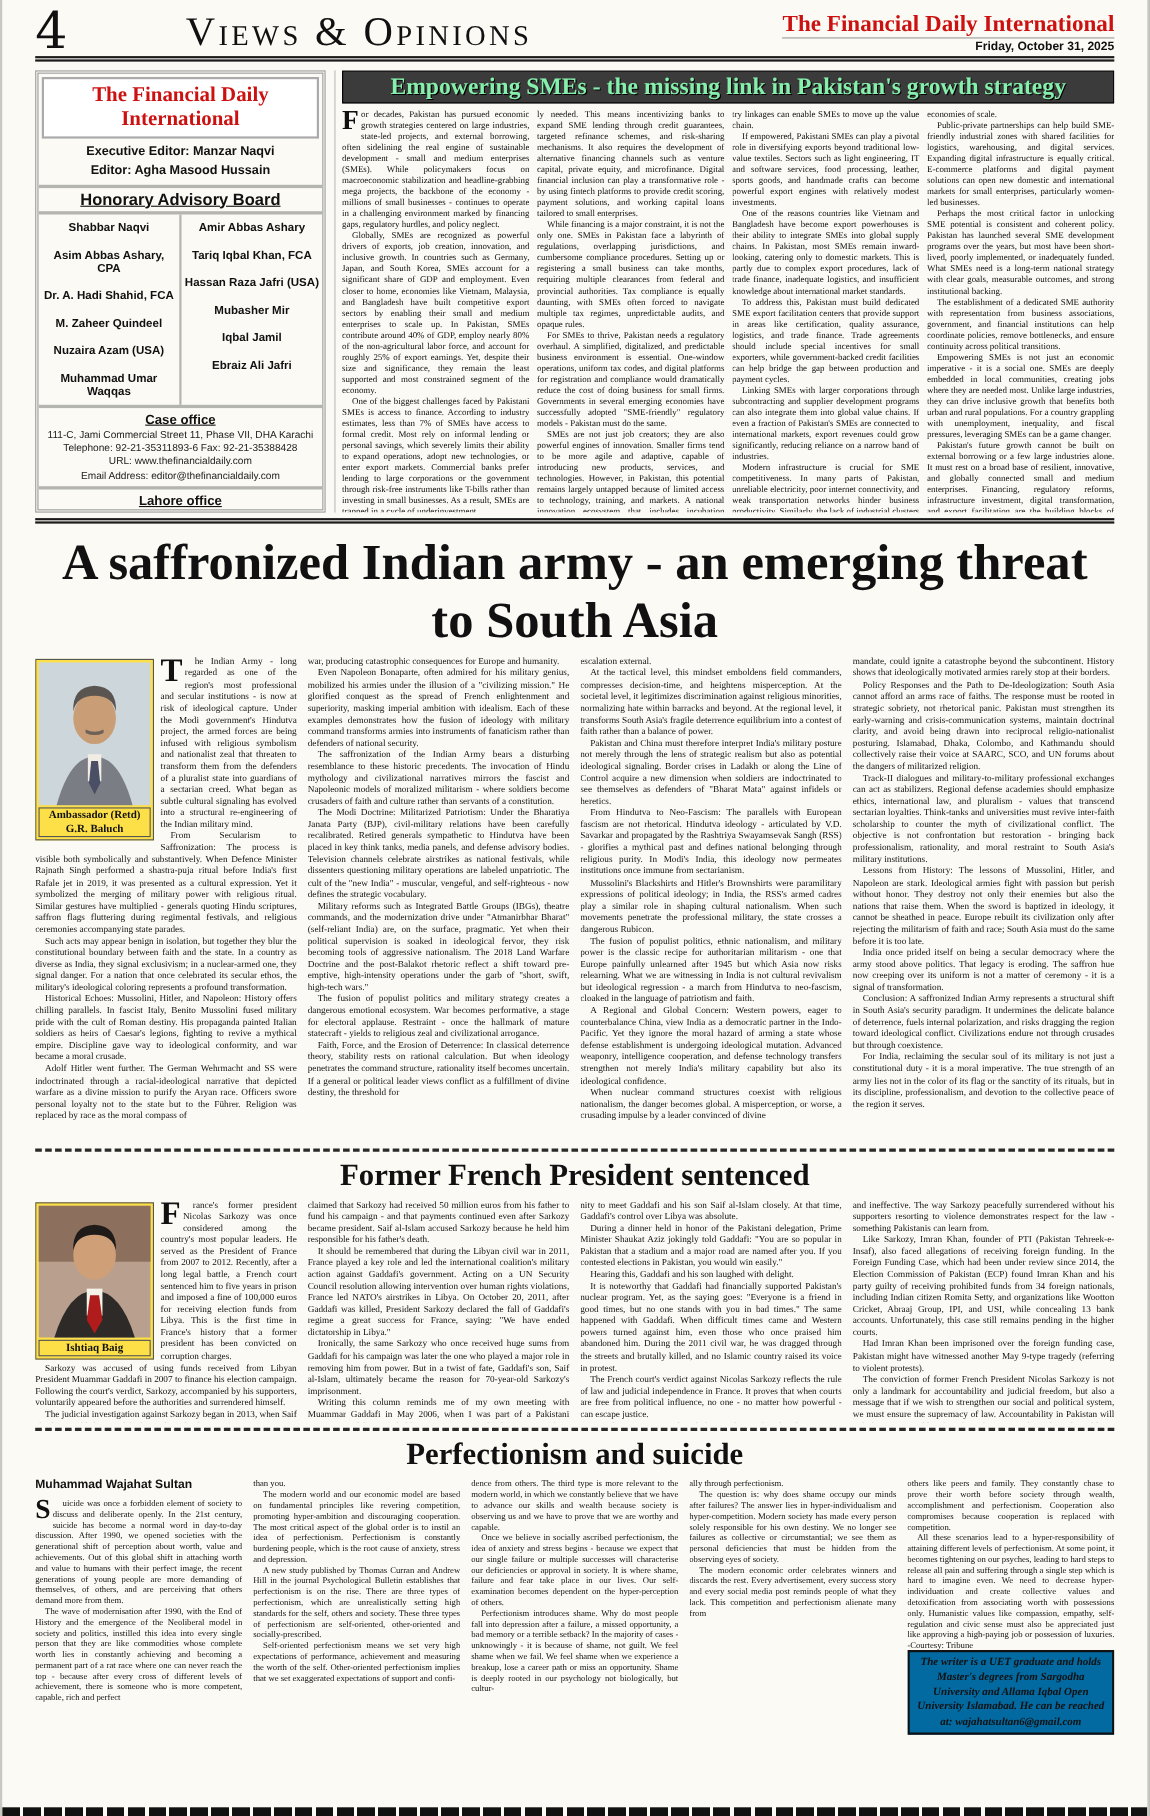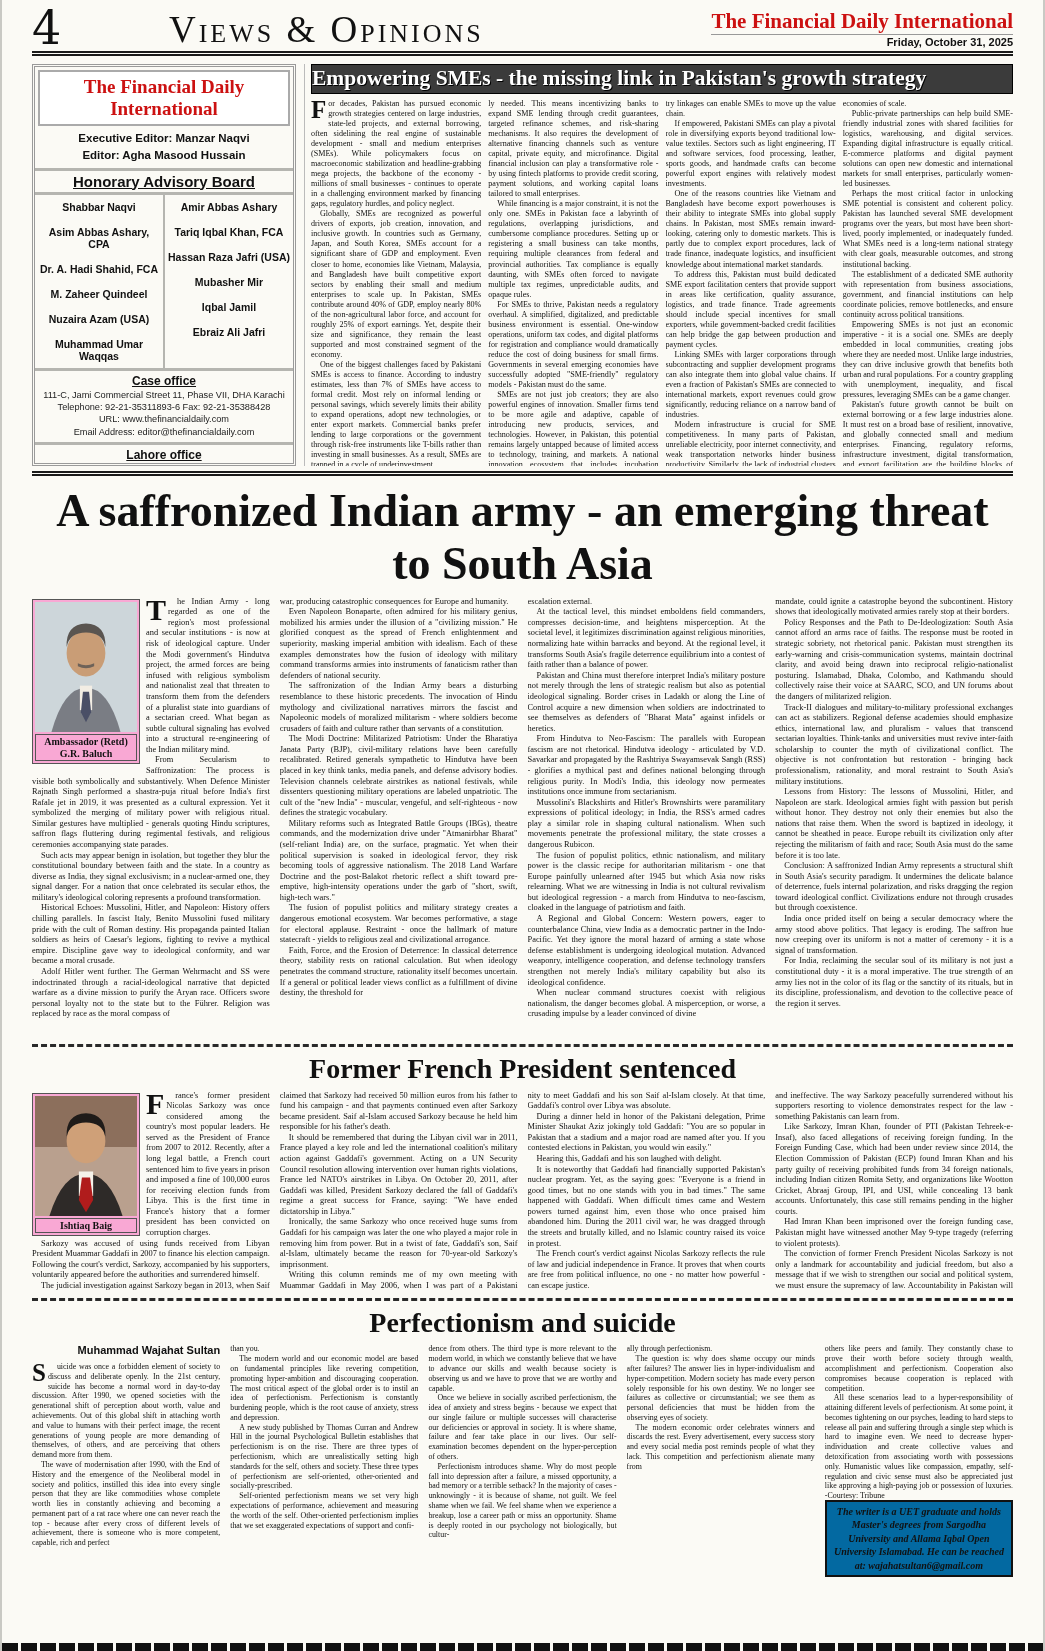--- a/index.html
+++ b/index.html
@@ -31,21 +31,21 @@
                   padding:2px 0;border-top:3px solid #b5b5b0;border-bottom:3px solid #b5b5b0}
   .ib-board{display:flex;border-bottom:3px solid #b5b5b0}
   .ib-board .bcol{flex:1;display:flex;flex-direction:column;gap:13px;padding:6px 2px;
                   font-weight:bold;font-size:10.5px;text-align:center}
   .ib-board .bcol + .bcol{border-left:2px solid #b5b5b0}
   .ib-office-title{text-align:center;font-weight:bold;font-size:12px;text-decoration:underline;padding:3px 0 1px}
   .ib-office-lines{font-size:9.2px;line-height:1.35;text-align:center;padding-bottom:4px;
                    border-bottom:3px solid #b5b5b0;color:#222}
 
   .sme{flex:1;display:flex;flex-direction:column;border-left:1px solid #bbb;padding-left:6px;overflow:hidden}
-  .sme-bar{background:#3b3b3b;color:#ffffff;font-weight:bold;font-size:21.5px;text-align:left;
+  .sme-bar{background:#3b3b3b;color:#86efac;font-weight:bold;font-size:21.5px;text-align:center;
            padding:1px 0 2px;border:1px solid #000;text-shadow:1px 1px 0 #000}
   .sme-body{flex:1;display:flex;gap:7px;margin-top:5px;overflow:hidden}
 
   
   .news-col{flex:1;text-align:justify;overflow:hidden}
   .news-col p{text-indent:9px}
   .news-col p:first-child{text-indent:0}
   .sme-body .news-col{font-size:8.1px;line-height:1.24}
   .dropcap{float:left;font-weight:bold;font-size:25px;line-height:20px;padding:1px 2px 0 0;text-indent:0}
   .big .dropcap{font-size:30px;line-height:24px}
@@ -57,25 +57,25 @@
   .headline-lg{font-weight:bold;text-align:center;font-size:28px;line-height:1.1;padding:5px 0 6px}
 
   .article-body{display:flex;gap:10px;overflow:hidden;position:relative}
   .article-body .news-col{font-size:8.4px;line-height:1.26}
   .saffron-body{height:442px}
   .french-body{height:202px}
   .perf-body{height:236px}
   .perf-body .news-col{font-size:7.9px;line-height:1.24}
 
   figure.author{float:left;width:108px;margin:2px 6px 2px 0;border:1px solid #555;
-                padding:2px;background:#f9a8d4;text-align:center}
+                padding:2px;background:#fde047;text-align:center}
   figure.author svg{display:block;width:100%}
   figcaption{font-weight:bold;font-size:10px;border:1px solid #555;margin-top:2px;padding:1px 0;line-height:1.15}
 
-  .byline{font-weight:bold;font-size:11px;text-align:right;margin:0 0 4px;font-family:"Liberation Sans",sans-serif}
+  .byline{font-weight:bold;font-size:11px;text-align:left;margin:0 0 4px;font-family:"Liberation Sans",sans-serif}
 
   .writer-box{position:absolute;bottom:3px;left:0;right:0;border:2px solid #111;background:#0369a1;
               padding:3px 5px;font-style:italic;font-weight:bold;text-align:center;font-size:10px;
               line-height:1.35;z-index:2}
 
   .bottom-bar{position:absolute;left:0;right:0;bottom:0;height:8px;
               background:repeating-linear-gradient(90deg,#111 0 16px,#fbfaf5 16px 19px)}
 </style>
 </head>
 <body>
@@ -206,22 +206,22 @@
         <p>Mussolini's Blackshirts and Hitler's Brownshirts were paramilitary expressions of political ideology; in India, the RSS's armed cadres play a similar role in shaping cultural nationalism. When such movements penetrate the professional military, the state crosses a dangerous Rubicon.</p>
         <p>The fusion of populist politics, ethnic nationalism, and military power is the classic recipe for authoritarian militarism - one that Europe painfully unlearned after 1945 but which Asia now risks relearning. What we are witnessing in India is not cultural revivalism but ideological regression - a march from Hindutva to neo-fascism, cloaked in the language of patriotism and faith.</p>
         <p>A Regional and Global Concern: Western powers, eager to counterbalance China, view India as a democratic partner in the Indo-Pacific. Yet they ignore the moral hazard of arming a state whose defense establishment is undergoing ideological mutation. Advanced weaponry, intelligence cooperation, and defense technology transfers strengthen not merely India's military capability but also its ideological confidence.</p>
         <p>When nuclear command structures coexist with religious nationalism, the danger becomes global. A misperception, or worse, a crusading impulse by a leader convinced of divine</p>
       </div>
       <div class="news-col">
         <p>mandate, could ignite a catastrophe beyond the subcontinent. History shows that ideologically motivated armies rarely stop at their borders.</p>
         <p>Policy Responses and the Path to De-Ideologization: South Asia cannot afford an arms race of faiths. The response must be rooted in strategic sobriety, not rhetorical panic. Pakistan must strengthen its early-warning and crisis-communication systems, maintain doctrinal clarity, and avoid being drawn into reciprocal religio-nationalist posturing. Islamabad, Dhaka, Colombo, and Kathmandu should collectively raise their voice at SAARC, SCO, and UN forums about the dangers of militarized religion.</p>
         <p>Track-II dialogues and military-to-military professional exchanges can act as stabilizers. Regional defense academies should emphasize ethics, international law, and pluralism - values that transcend sectarian loyalties. Think-tanks and universities must revive inter-faith scholarship to counter the myth of civilizational conflict. The objective is not confrontation but restoration - bringing back professionalism, rationality, and moral restraint to South Asia's military institutions.</p>
         <p>Lessons from History: The lessons of Mussolini, Hitler, and Napoleon are stark. Ideological armies fight with passion but perish without honor. They destroy not only their enemies but also the nations that raise them. When the sword is baptized in ideology, it cannot be sheathed in peace. Europe rebuilt its civilization only after rejecting the militarism of faith and race; South Asia must do the same before it is too late.</p>
+        <p>India once prided itself on being a secular democracy where the army stood above politics. That legacy is eroding. The saffron hue now creeping over its uniform is not a matter of ceremony - it is a signal of transformation.</p>
         <p>Conclusion: A saffronized Indian Army represents a structural shift in South Asia's security paradigm. It undermines the delicate balance of deterrence, fuels internal polarization, and risks dragging the region toward ideological conflict. Civilizations endure not through crusades but through coexistence.</p>
-        <p>India once prided itself on being a secular democracy where the army stood above politics. That legacy is eroding. The saffron hue now creeping over its uniform is not a matter of ceremony - it is a signal of transformation.</p>
         <p>For India, reclaiming the secular soul of its military is not just a constitutional duty - it is a moral imperative. The true strength of an army lies not in the color of its flag or the sanctity of its rituals, but in its discipline, professionalism, and devotion to the collective peace of the region it serves.</p>
       </div>
     </div>
 
   <div class="rule-dashed"></div>
 
   <div class="headline-lg">Former French President sentenced</div>
   <div class="article-body french-body big">
     <div class="news-col">
       <figure class="author">

